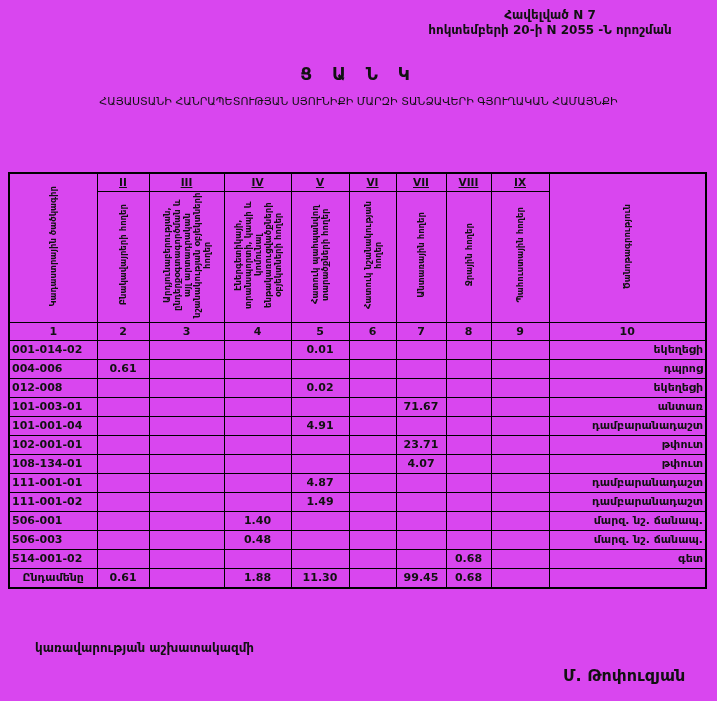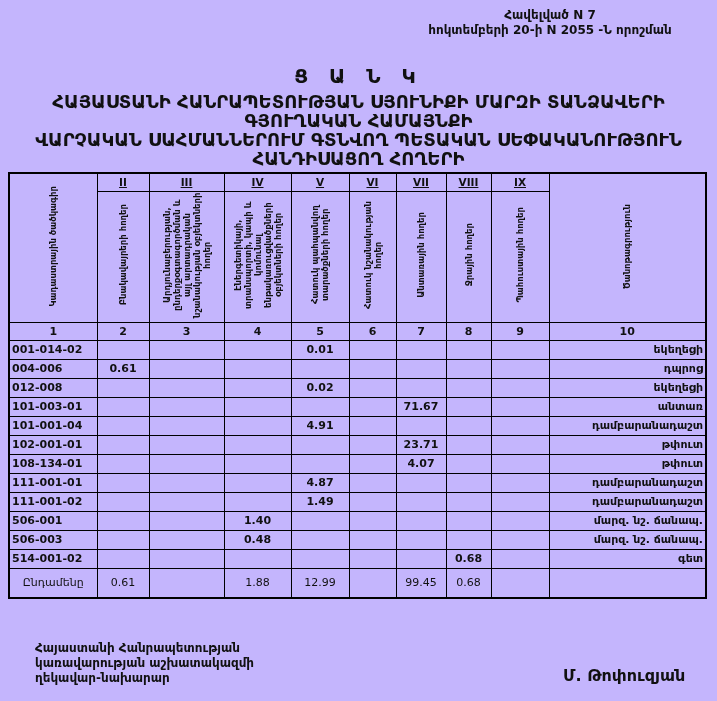--- a/index.html
+++ b/index.html
@@ -1,56 +1,56 @@
 <!DOCTYPE html>
 <html><head>
 <meta charset="utf-8">
 <style>
   * { margin: 0; padding: 0; box-sizing: border-box; }
   body { background: #e8e8e8; font-family: "DejaVu Sans", sans-serif; }
   .page {
     position: relative;
     width: 717px; height: 701px;
-    background: #c4b5fd;
+    background: #d946ef;
     color: #111;
     overflow: hidden;
   }
   .appendix {
     position: absolute; top: 8px; right: 12px; width: 310px;
     text-align: center;
     font-size: 12px; font-weight: bold; line-height: 15px;
   }
   .doc-title {
     position: absolute; top: 64px; left: 0; width: 100%;
     text-align: center;
-    font-size: 20px; font-weight: bold; letter-spacing: 7px;
+    font-size: 17px; font-weight: bold; letter-spacing: 7px;
   }
   .doc-heading {
     position: absolute; top: 92px; left: 0; width: 100%;
     text-align: center;
-    font-size: 18px; font-weight: 700; line-height: 19px;
+    font-size: 11px; font-weight: 400; line-height: 19px;
   }
   table.land-table {
     position: absolute; top: 172px; left: 8px;
     border-collapse: collapse;
     table-layout: fixed;
     width: 697px;
     font-size: 11px;
   }
   table.land-table td {
     border: 1px solid #000;
     padding: 0 2px;
     overflow: hidden;
   }
   table.land-table { border: 2px solid #000; }
   tr.numeral-row td { height: 18px; text-align: center; font-size: 10.5px; font-weight: 600; text-decoration: underline; }
   tr.rot-row td { height: 131px; vertical-align: middle; text-align: center; }
   tr.number-row td { height: 18px; text-align: center; font-weight: 600; }
   tr.data-row td { height: 19px; }
-  tr.total-row td { height: 30px; font-weight: 400; }
+  tr.total-row td { height: 20px; font-weight: 700; }
   .vert {
     writing-mode: vertical-rl;
     transform: rotate(180deg);
     display: inline-block;
     max-height: 126px;
     font-size: 8.5px;
     font-weight: 600;
     line-height: 10px;
     text-align: center;
   }
@@ -74,21 +74,20 @@
 
   <div class="appendix">
     <div>Հավելված  N 7</div>
     <div>հոկտեմբերի 20-ի N 2055 -Ն որոշման</div>
   </div>
 
   <div class="doc-title">Ց Ա Ն Կ</div>
 
   <div class="doc-heading">
     <div>ՀԱՅԱՍՏԱՆԻ ՀԱՆՐԱՊԵՏՈՒԹՅԱՆ ՍՅՈՒՆԻՔԻ ՄԱՐԶԻ ՏԱՆՁԱՎԵՐԻ ԳՅՈՒՂԱԿԱՆ ՀԱՄԱՅՆՔԻ</div>
-    <div>ՎԱՐՉԱԿԱՆ ՍԱՀՄԱՆՆԵՐՈՒՄ  ԳՏՆՎՈՂ  ՊԵՏԱԿԱՆ ՍԵՓԱԿԱՆՈՒԹՅՈՒՆ  ՀԱՆԴԻՍԱՑՈՂ ՀՈՂԵՐԻ</div>
   </div>
 
   <table class="land-table">
     <colgroup>
       <col style="width:88px">
         <col style="width:52px">
         <col style="width:75px">
       <col style="width:67px">
         <col style="width:58px">
         <col style="width:47px">
@@ -276,31 +275,29 @@
           <td class="val-cell"></td>
           <td class="val-cell">0.68</td>
           <td class="val-cell"></td>
           <td class="note-cell">գետ</td>
         </tr>
         <tr class="total-row">
           <td class="total-label-cell">Ընդամենը</td>
           <td class="val-cell">0.61</td>
           <td class="val-cell"></td>
           <td class="val-cell">1.88</td>
-          <td class="val-cell">12.99</td>
+          <td class="val-cell">11.30</td>
           <td class="val-cell"></td>
           <td class="val-cell">99.45</td>
           <td class="val-cell">0.68</td>
           <td class="val-cell"></td>
           <td class="note-cell"></td>
         </tr>
       </tbody>
   </table>
 
   <div class="footer-left">
-    <div>Հայաստանի Հանրապետության</div>
     <div>կառավարության աշխատակազմի</div>
-    <div>ղեկավար-նախարար</div>
   </div>
 
   <div class="footer-signature">Մ. Թոփուզյան</div>
 
 </div>
 
 </body></html>

